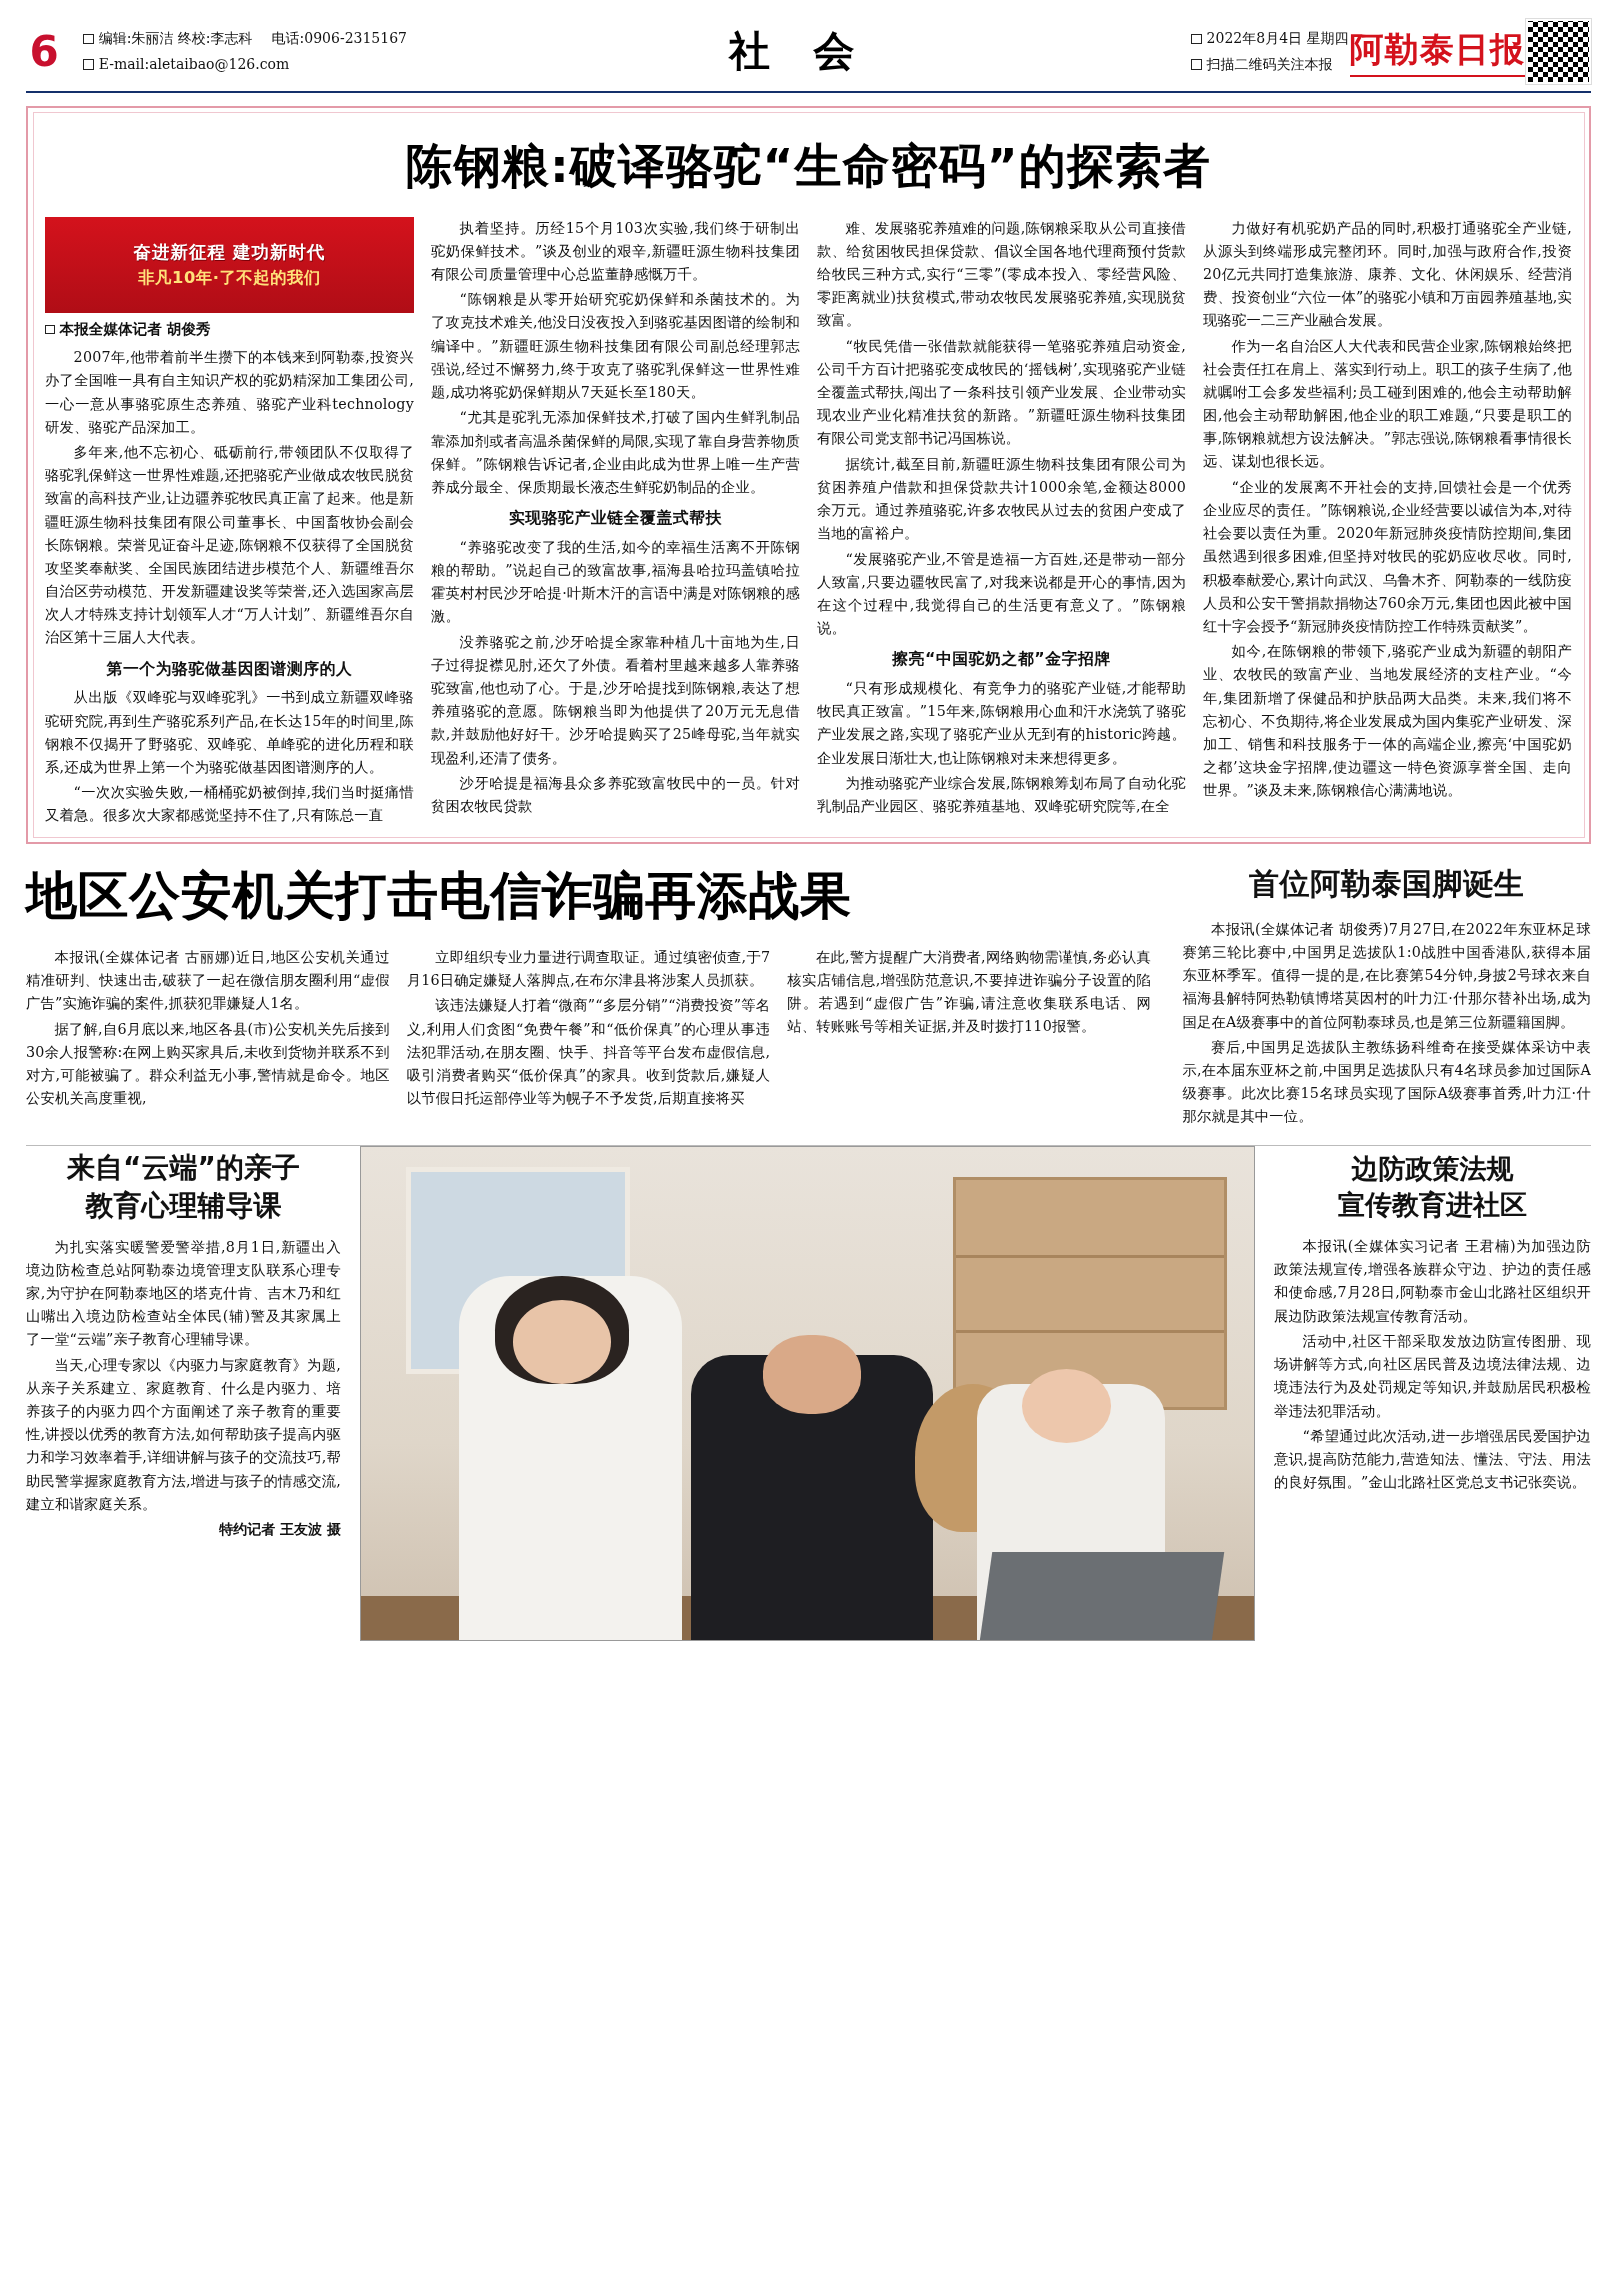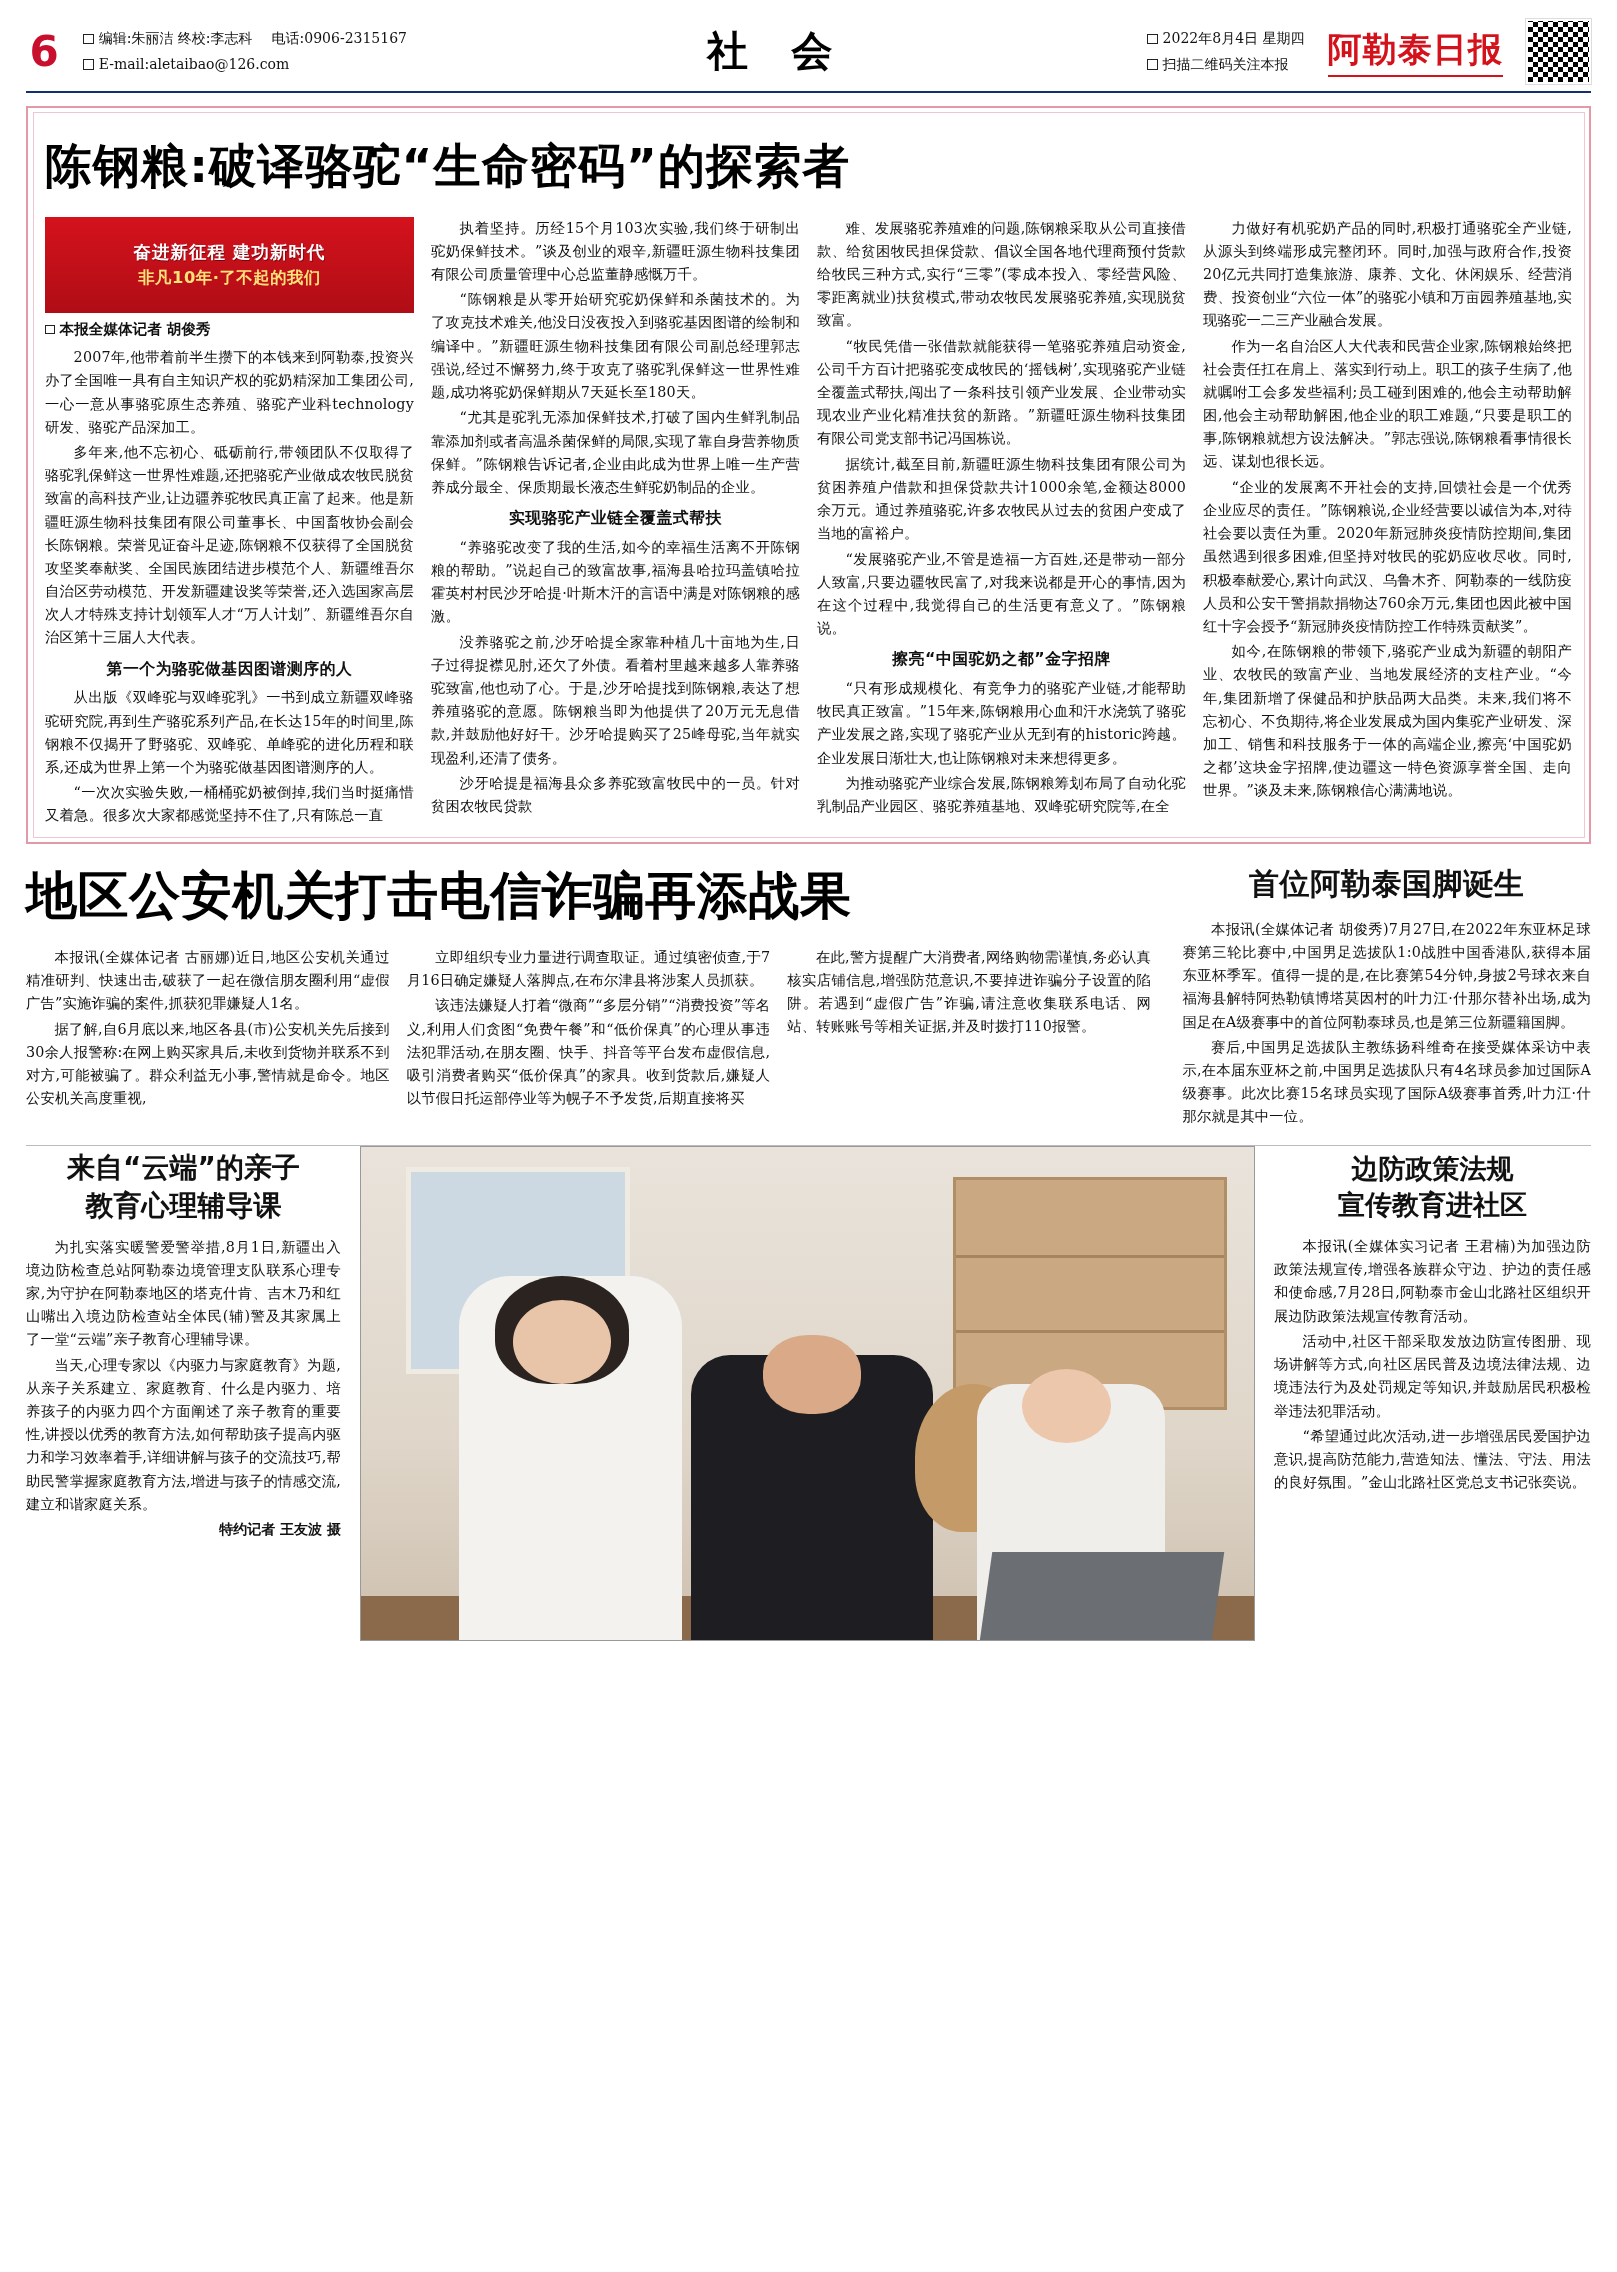--- a/index.html
+++ b/index.html
@@ -59,21 +59,21 @@
     text-align:center;
     font-size:41px;
     font-weight:bold;
     letter-spacing:14.6px;
     font-family:"DejaVu Sans","Liberation Sans",sans-serif;
     color:#000;
   }
   .mh-right{
     display:flex;
     align-items:center;
-    gap:23px;
+    gap:1px;
     white-space:nowrap;
   }
   .mh-date{
     font-size:14px;
     line-height:1.85;
   }
   .mh-date div{display:flex;align-items:center;}
   .paper-logo{
     font-size:34px;
     font-weight:bold;
@@ -100,20 +100,21 @@
     padding:14.6px 17px 12.4px 17px;
     position:relative;
   }
   .feature-box:after{
     content:"";
     position:absolute;left:4.5px;top:4.5px;right:4.5px;bottom:4.5px;
     border:0.6px solid #f0c7d0;
     pointer-events:none;
   }
   .feature-headline{
+    text-align:center;
     font-size:47px;
     font-weight:bold;
     font-family:"DejaVu Sans","Liberation Sans",sans-serif;
     letter-spacing:1.1px;
     margin:12.4px 0 19px 0;
     color:#000;
   }
 
   
   .cols{display:flex;gap:17px;align-items:flex-start;}

